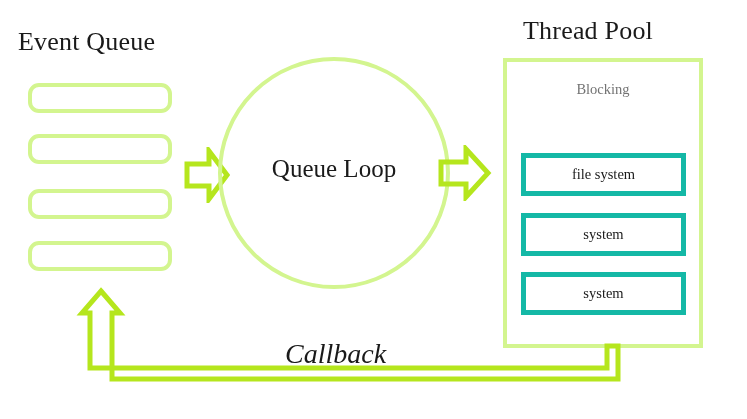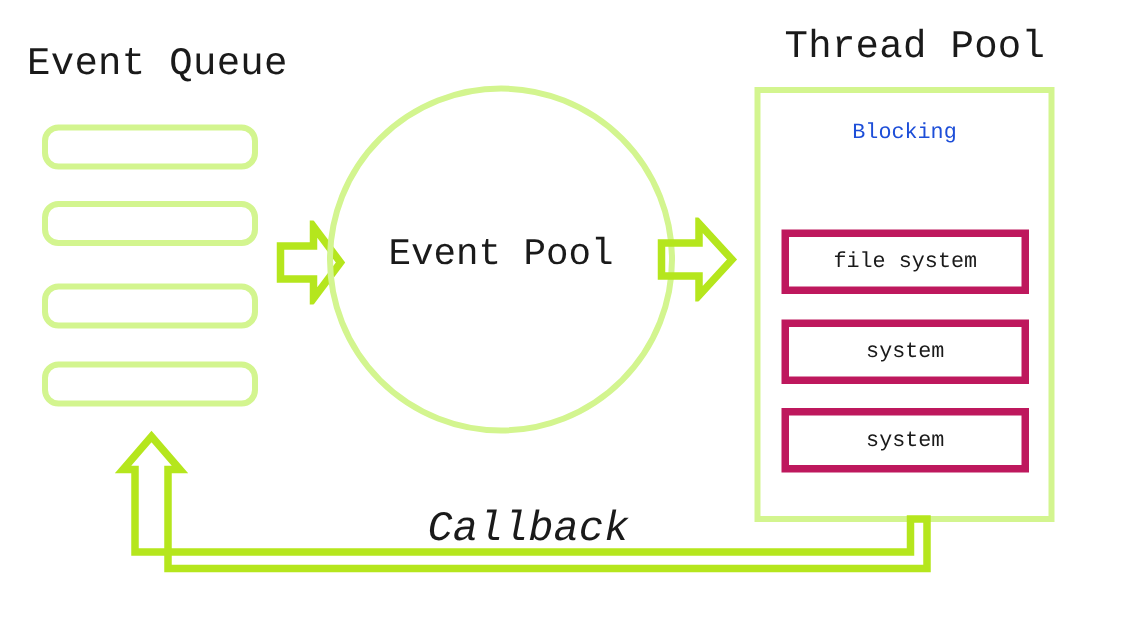--- a/index.html
+++ b/index.html
@@ -5,21 +5,21 @@
   html, body {
     margin: 0;
     padding: 0;
     background: #ffffff;
   }
   #canvas {
     position: relative;
     width: 747px;
     height: 419px;
     background: #ffffff;
-    font-family: Liberation Mono, monospace;
+    font-family: Liberation Serif, serif;
     overflow: hidden;
   }
   .title {
     position: absolute;
     font-size: 26px;
     color: #1a1a1a;
     white-space: nowrap;
     letter-spacing: 0.2px;
   }
   #event-queue-title { left: 18px; top: 27px; }
@@ -76,28 +76,28 @@
     box-sizing: border-box;
   }
   #blocking-operations-label {
     position: absolute;
     left: 503px;
     top: 80px;
     width: 200px;
     text-align: center;
     font-size: 14.5px;
     line-height: 19px;
-    color: #1d4ed8;
+    color: #737373;
   }
   .pool-item {
     position: absolute;
     left: 521px;
     width: 165px;
     height: 43px;
-    border: 5px solid #be185d;
+    border: 5px solid #14b8a6;
     background: #ffffff;
     box-sizing: border-box;
     display: flex;
     align-items: center;
     justify-content: center;
     font-size: 14.5px;
     color: #1a1a1a;
   }
   #pool-item-0 { top: 153px; }
   #pool-item-1 { top: 213px; }
@@ -124,21 +124,21 @@
   <div class="queue-box" id="queue-box-1"></div>
   <div class="queue-box" id="queue-box-2"></div>
   <div class="queue-box" id="queue-box-3"></div>
   <div class="queue-box" id="queue-box-4"></div>
 
   <svg class="block-arrow" id="arrow-queue-to-loop" width="46" height="56" style="left:184px; top:147px;">
     <polygon points="3,17 25,17 25,4 43,28 25,52 25,39 3,39" fill="none" stroke="#b5e61d" stroke-width="5" stroke-linejoin="miter"></polygon>
   </svg>
 
   <div id="event-loop-circle"></div>
-  <div id="event-loop-label">Event Pool</div>
+  <div id="event-loop-label">Queue Loop</div>
 
   <svg class="block-arrow" id="arrow-loop-to-pool" width="56" height="56" style="left:438px; top:145px;">
     <polygon points="3,17 28,17 28,4 50,28 28,52 28,39 3,39" fill="none" stroke="#b5e61d" stroke-width="5" stroke-linejoin="miter"></polygon>
   </svg>
 
   <div class="title" id="thread-pool-title">Thread Pool</div>
 
   <div id="thread-pool-box"></div>
 
   <div id="blocking-operations-label">

